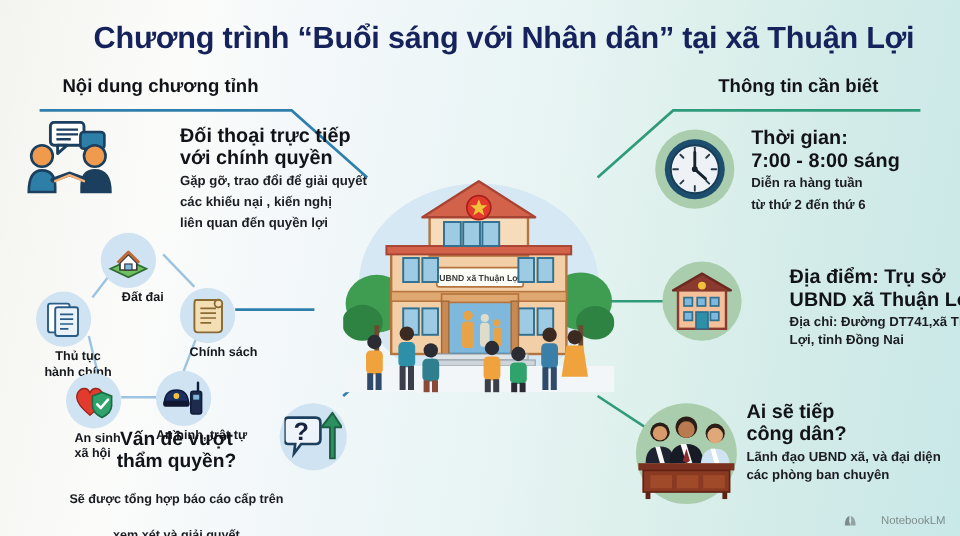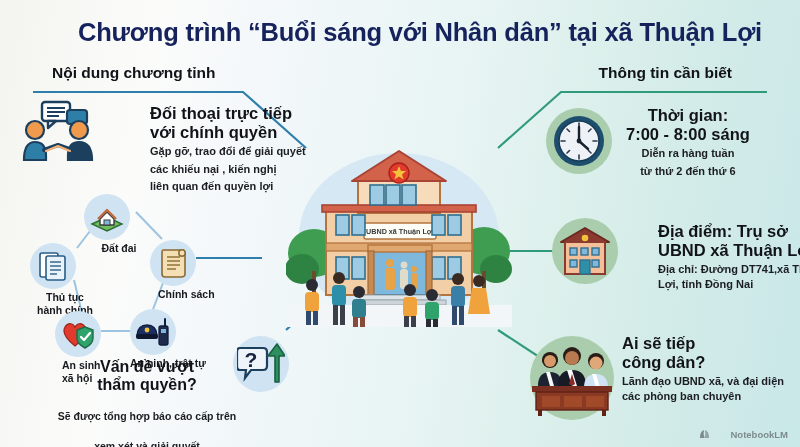--- a/index.html
+++ b/index.html
@@ -99,21 +99,21 @@
     white-space: nowrap;
     padding-left: 24px;
   }
 
   
   #blk-over { left: 52px; top: 358px; width: 190px; text-align: center; }
   #blk-over .head-2 { font-size: 16px; line-height: 1.12; }
   #blk-over .sub-2 { margin-top: 16px; font-size: 10.5px; }
 
   
-  #blk-time  { left: 626px; top: 106px; text-align: center; }
+  #blk-time  { left: 626px; top: 106px; }
   #blk-place { left: 622px; top: 222px; margin-left: 36px; }
   #blk-who   { left: 622px; top: 334px; }
   #blk-time .sub-2, #blk-place .sub-2, #blk-who .sub-2 { margin-top: 3px; }
   .sub-2.wrap { white-space: normal; width: 168px; }
 
   
   .icon-circle {
     position: absolute;
     border-radius: 50%;
     display: flex; align-items: center; justify-content: center;
@@ -126,21 +126,21 @@
     position: absolute;
     left: 286px; top: 145px;
     width: 226px; height: 182px;
   }
 
   
   #watermark {
     position: absolute;
     right: 12px; bottom: 7px;
     display: flex; align-items: center; gap: 20px;
-    font-size: 9.5px; font-weight: bold; color: #6f7b7b;
+    font-size: 9.5px; font-weight: normal; color: #6f7b7b;
     opacity: .85;
   }
 </style>
 </head>
 <body>
 
 <div id="page">
 
   <svg id="connectors" viewBox="0 0 800 447">
 

